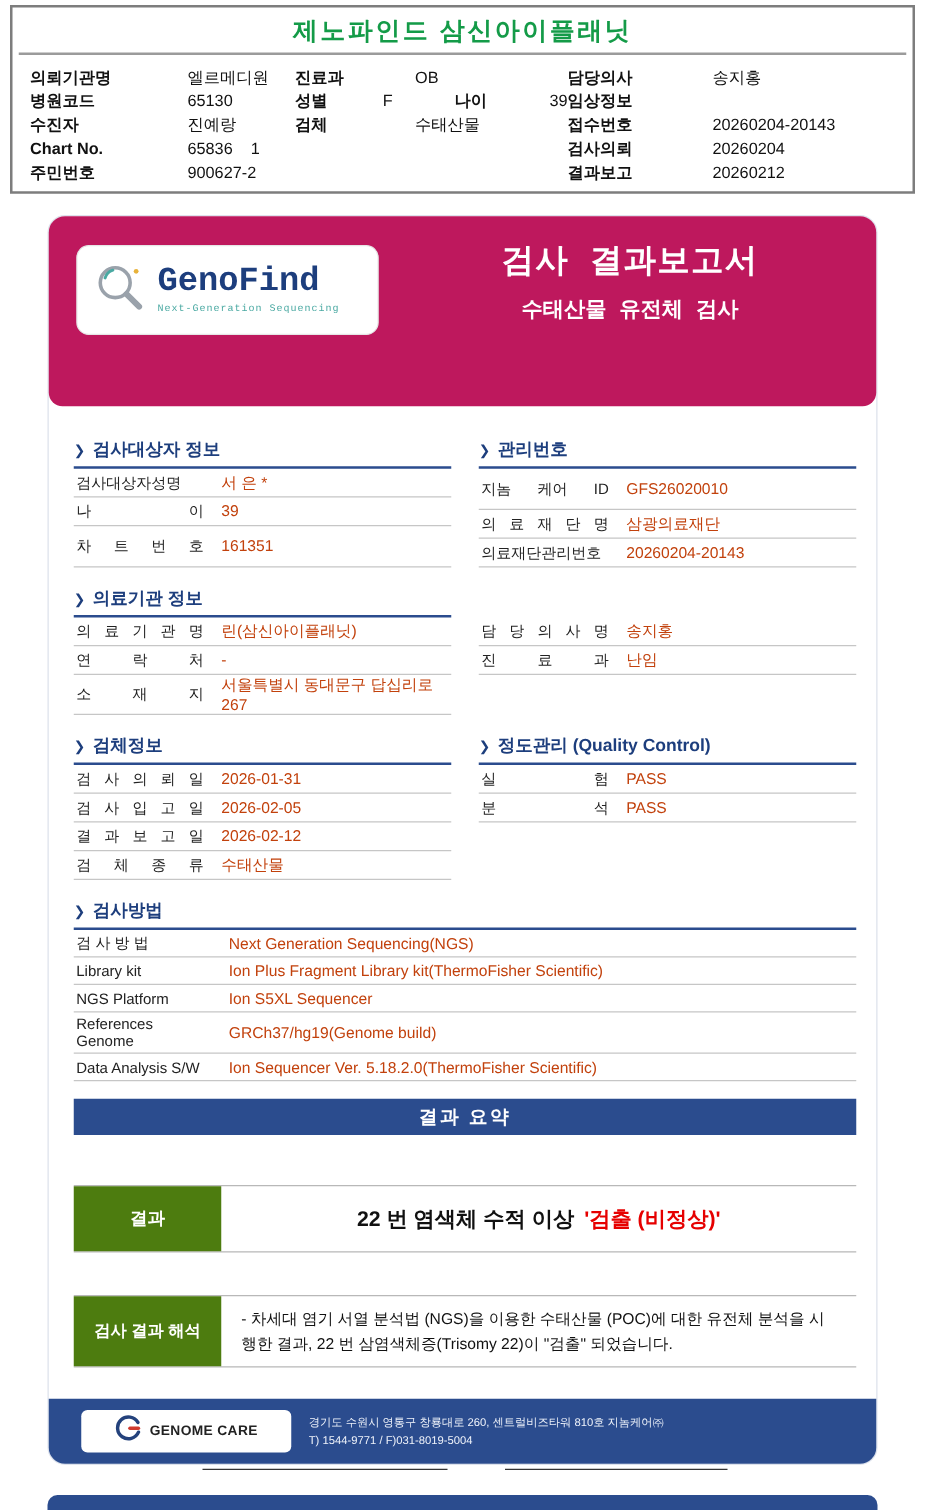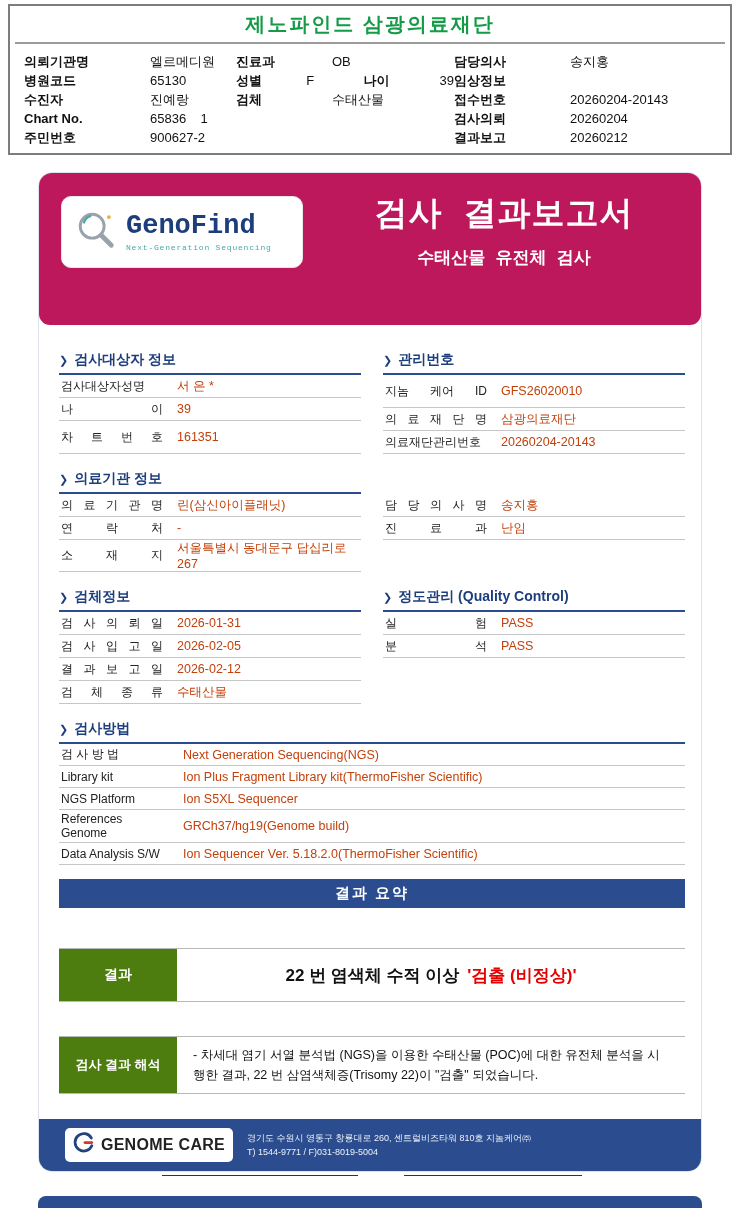--- a/index.html
+++ b/index.html
@@ -26,21 +26,21 @@
   
   .card { position:absolute; left:38px; top:172px; width:664px; height:1000px;
           border:1px solid #dde2ec; border-radius:14px; background:#fff; }
   .banner { position:relative; height:152px; background:#be185d; border-radius:13px 13px 11px 11px;font-family:Liberation Mono, monospace; }
   .logo-card { position:absolute; left:22px; top:23px; width:242px; height:72px; background:#fff;
                border-radius:10px; display:flex; align-items:center; padding-left:12px; gap:8px;
                border:1px solid #e6e6e6; }
   .logo-name { font-size:27px; font-weight:700; color:#1d3e7d; line-height:1; }
   .logo-sub { font-size:8px; color:#4aa9a2; letter-spacing:0.8px; margin-top:3px; }
   .banner-titles { position:absolute; left:280px; right:12px; top:18px; text-align:center; color:#fff; }
-  .banner-title { font-size:33px; font-weight:700; letter-spacing:1px; }
+  .banner-title { font-size:26px; font-weight:700; letter-spacing:1px; }
   .banner-sub { font-size:17px; font-weight:700; margin-top:10px; }
 
   .card-body { padding:26px 16px 0 20px; }
   .cols { display:flex; gap:22px; margin-bottom:16px; }
   .col { flex:1; min-width:0; }
   .sec-head { display:flex; align-items:center; gap:6px; color:#1d3e7d; font-size:14px;
               font-weight:700; padding-bottom:4px; border-bottom:2px solid #2b4c8e; }
   .chev { font-size:11px; color:#1d3e7d; }
   .trow { display:flex; align-items:center; border-bottom:1px solid #c6c6c6; min-height:23px; }
   .trow.tall { min-height:33px; }
@@ -75,33 +75,33 @@
   .sig-1 { padding-right:70px; }
   .sig-2 { padding-right:16px; }
   .sig svg { position:absolute; }
   .sig-1 svg { right:-2px; top:-24px; }
   .sig-2 svg { right:-56px; top:-22px; }
 
   .footer { position:absolute; left:0; right:0; bottom:0; height:52px; background:#2b4c8e;
             border-radius:0 0 13px 13px; display:flex; align-items:center; padding-left:26px; }
   .f-logo { width:168px; height:34px; background:#fff; border-radius:5px; display:flex;
             align-items:center; justify-content:center; gap:6px; margin-right:14px; flex:none; }
-  .f-brand { font-weight:700; font-size:16px; color:#222; letter-spacing:0.3px; }
+  .f-brand { font-weight:700; font-size:11px; color:#222; letter-spacing:0.3px; }
   .f-text { color:#eef2fa; font-size:9px; line-height:1.6; }
 
   .bottom-strip { position:absolute; left:38px; top:1196px; width:664px; height:12px;
                   background:#2b4c8e; border-radius:8px 8px 0 0; }
 </style>
 </head>
 <body>
 
 <div class="page">
 
   <div class="top-box">
-    <div class="top-title">제노파인드 삼광의료재단</div>
+    <div class="top-title">제노파인드 삼신아이플래닛</div>
     <div class="top-sep"></div>
     <div class="top-grid">
       <div class="tg-c1">
         <div class="tg-row"><span class="tg-lab">의뢰기관명</span><span class="tg-val">엘르메디원</span></div>
         <div class="tg-row"><span class="tg-lab">병원코드</span><span class="tg-val">65130</span></div>
         <div class="tg-row"><span class="tg-lab">수진자</span><span class="tg-val">진예랑</span></div>
         <div class="tg-row"><span class="tg-lab">Chart No.</span><span class="tg-val">65836    1</span></div>
         <div class="tg-row"><span class="tg-lab">주민번호</span><span class="tg-val">900627-2</span></div>
       </div>
       <div class="tg-c2">

